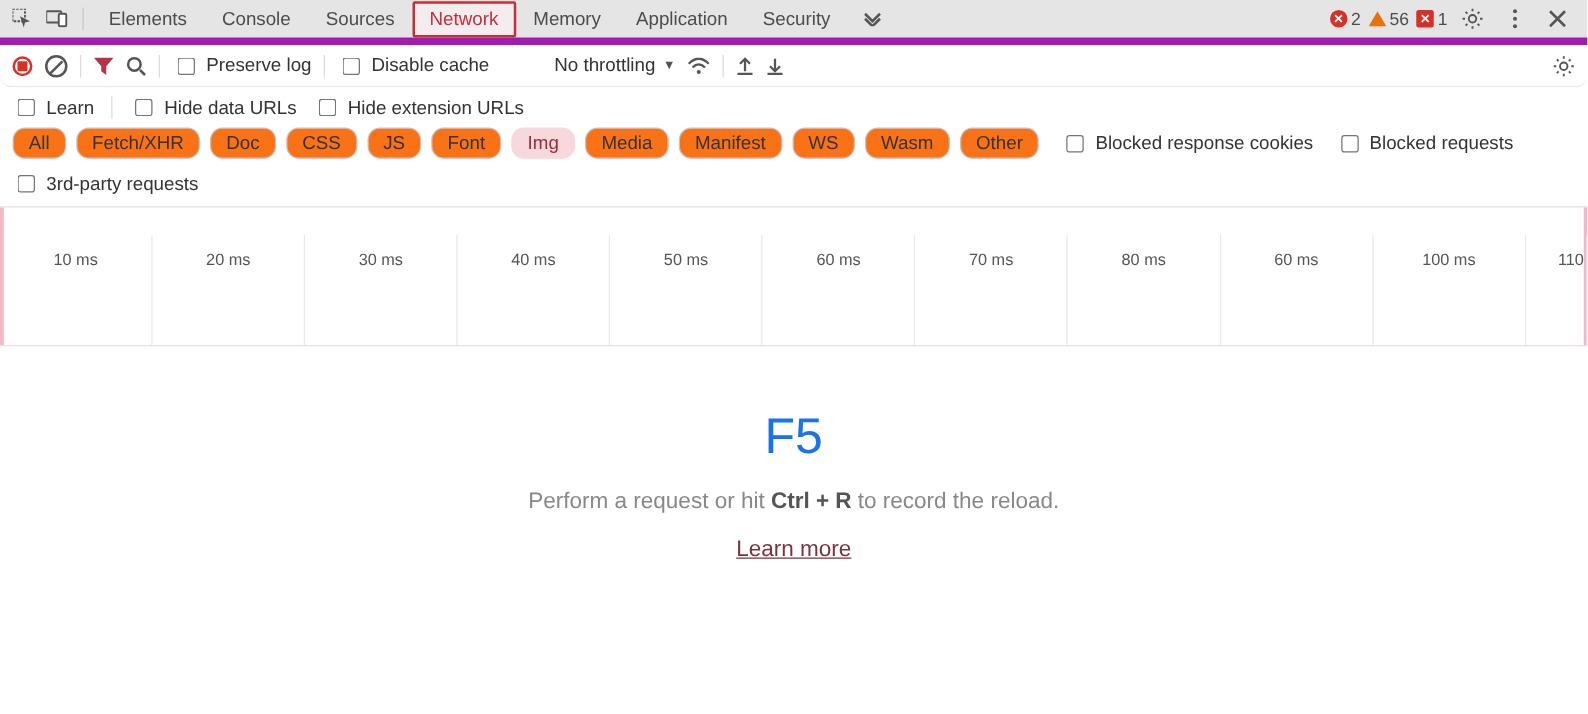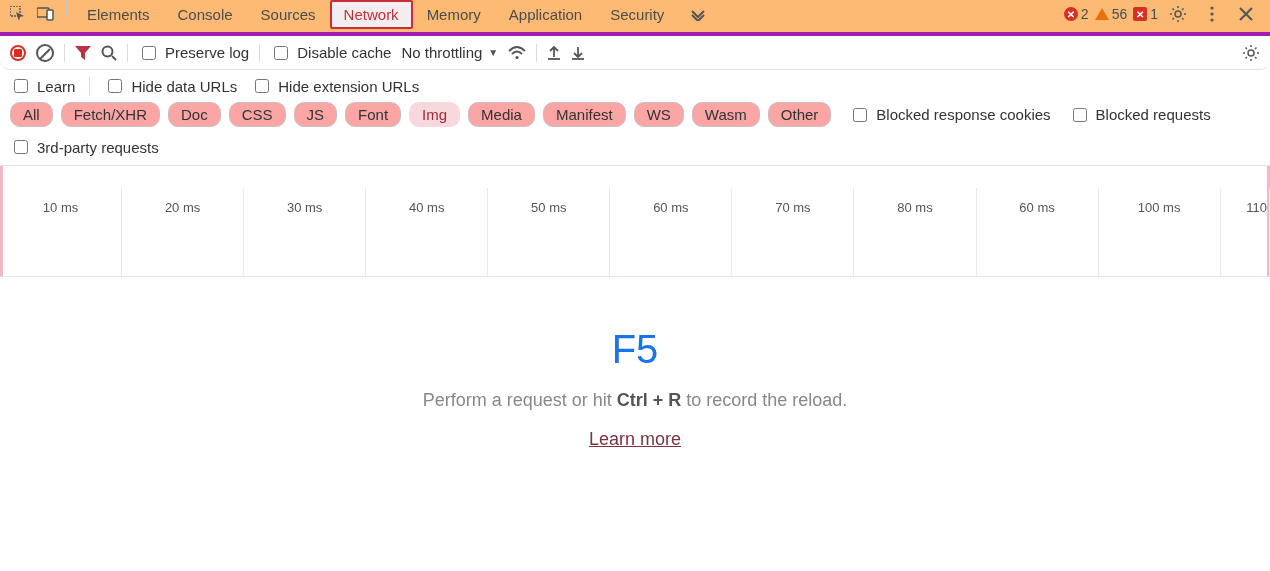--- a/index.html
+++ b/index.html
@@ -9,24 +9,24 @@
     font-size: 14px;
     color: #333;
     background: #fff;
     width: 1270px;
     height: 571px;
     overflow: hidden;
   }
   
   .tabbar {
     display: flex;
-    align-items: flex-start;
+    align-items: center;
     height: 36px;
-    background: #fdba74;
-    border-bottom: 4px solid #a21caf;
+    background: #e5e5e5;
+    border-bottom: 6px solid #a21caf;
     padding: 0 4px;
   }
   .tabbar .ic-btn {
     width: 28px; height: 28px;
     display:flex; align-items:center; justify-content:center;
     color:#5c5c5c;
     border-radius:4px;
   }
   .tabbar .vline { width:1px; height:18px; background:#d0c4c9; margin:0 6px; }
   .tabs { display:flex; align-items:center; gap:0; }
@@ -76,21 +76,21 @@
   }
   .toolbar .rec::after { content:""; width:8px;height:8px;background:#d93025;border-radius:1px;}
   .toolbar .clear {
     width:18px;height:18px;border:2px solid #555;border-radius:50%;position:relative;
   }
   .toolbar .clear::after { content:"";position:absolute;width:14px;height:2px;background:#555;transform:rotate(-45deg);top:7px;left:0;}
   .toolbar .ic { display:flex;align-items:center;justify-content:center;color:#555;}
   .toolbar .vsep { width:1px;height:18px;background:#e0d8db;}
   .chk { display:flex;align-items:center;gap:6px;color:#333;font-size:15px; }
   .chk input { width:14px;height:14px; }
-  .throttle { display:flex;align-items:center;gap:6px;font-size:15px;color:#333;}
+  .throttle { display:flex;align-items:center;gap:6px;font-size:15px;color:#333;margin-left:42px;}
   .throttle .caret { font-size:10px;color:#555;}
   .toolbar-right { margin-left:auto;display:flex;align-items:center;gap:14px;}
   
   .filterbar {
     display:flex;
     align-items:center;
     flex-wrap:wrap;
     gap:14px;
     padding:6px 10px 2px 10px;
     background:#fff;
@@ -106,21 +106,21 @@
   .filterpill input {
     border:none;background:transparent;outline:none;font-size:15px;color:#555;width:100%;
   }
   .filterpill input::placeholder { color:#777; }
   .filterbar .vsep { width:1px;height:18px;background:#e5d9dd;}
   
   .chipsrow {
     display:flex;align-items:center;flex-wrap:wrap;gap:8px;padding:4px 10px 6px 10px;background:#fff;
   }
   .chip {
-    border:1px solid #c9c0c3;border-radius:10px;padding:3px 12px;font-size:15px;color:#333;cursor:pointer;background:#fca5a5;
+    border:1px solid #c9c0c3;border-radius:10px;padding:3px 12px;font-size:15px;color:#333;cursor:pointer;background:#f97316;
   }
   .chip.sel { background:#f7d9dd;color:#9c2b3b;border-color:#f7d9dd;}
   .chipsrow .chk { margin-left:10px; }
   .thirdrow { padding:4px 10px 8px 10px; display:flex;align-items:center;}
   
   .timeline {
     border-top:1px solid #e8e0e3;
     border-bottom:1px solid #e8e0e3;
     height:112px;
     position:relative;

